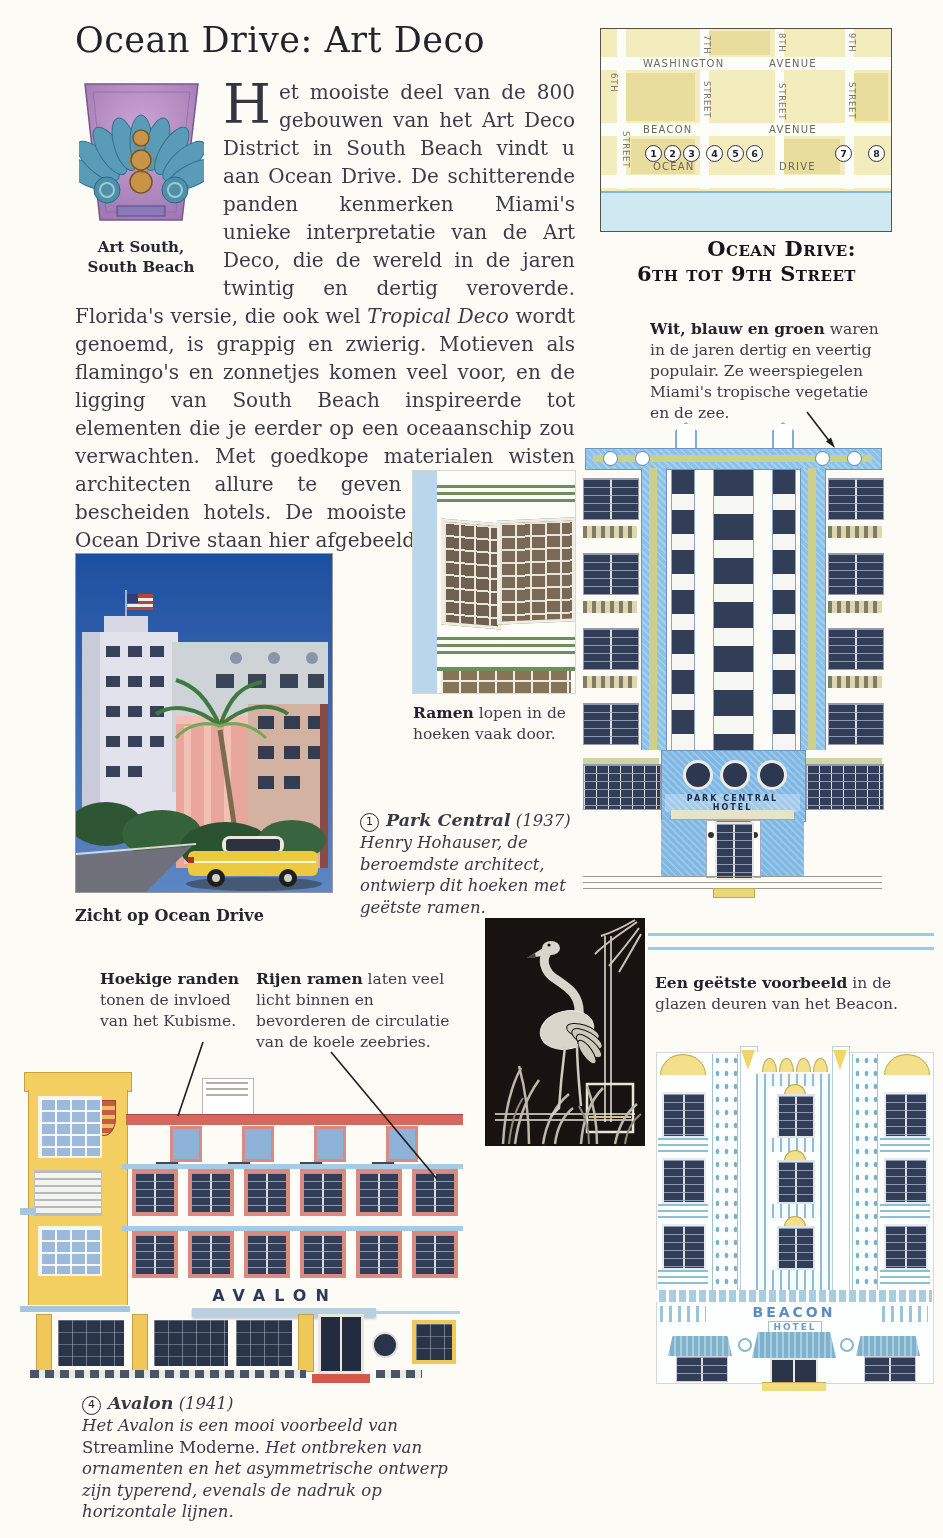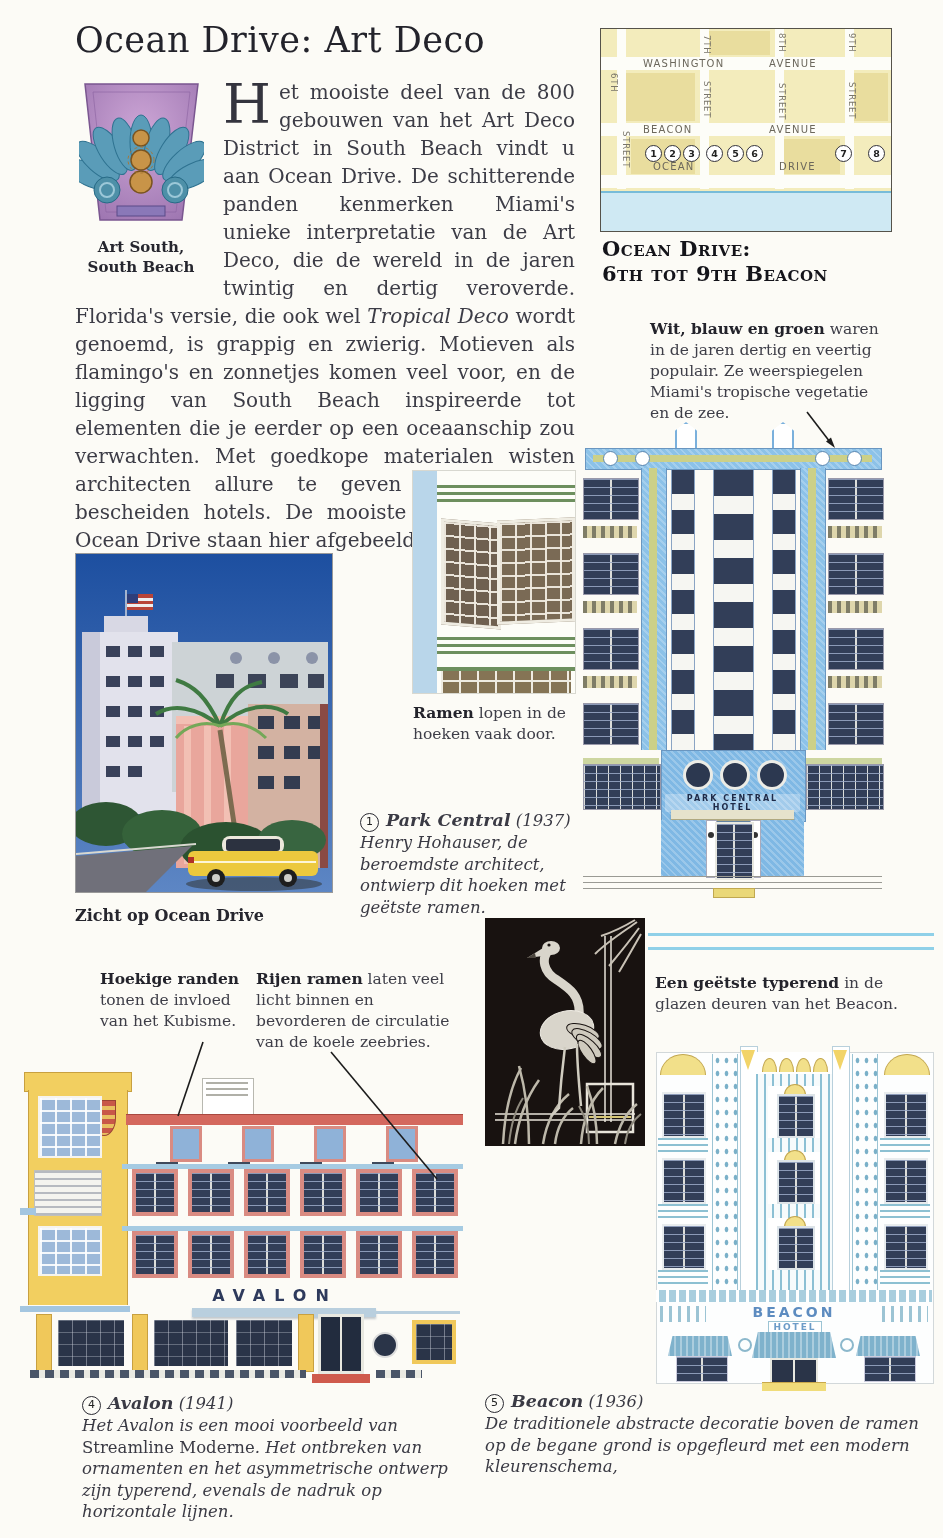--- a/index.html
+++ b/index.html
@@ -138,23 +138,23 @@
     <div class="vlab" style="left:246px;top:53px;">STREET</div>
     <div class="mk" style="left:44px;top:116px;">1</div>
     <div class="mk" style="left:63px;top:116px;">2</div>
     <div class="mk" style="left:82px;top:116px;">3</div>
     <div class="mk" style="left:105px;top:116px;">4</div>
     <div class="mk" style="left:126px;top:116px;">5</div>
     <div class="mk" style="left:145px;top:116px;">6</div>
     <div class="mk" style="left:234px;top:116px;">7</div>
     <div class="mk" style="left:267px;top:116px;">8</div>
   </div>
-  <div class="abs mhead" style="left:602px;top:236px;width:290px;">
+  <div class="abs mhead" style="left:566px;top:236px;width:290px;text-align:right;">
     <span>Ocean Drive:</span><br>
-    <span>6th tot 9th Beacon</span>
+    <span>6th tot 9th Street</span>
   </div>
 
   <div class="abs cap" style="left:650px;top:318px;width:240px;">
     <b>Wit, blauw en groen</b><span> waren in de jaren dertig en veertig populair. Ze weerspiegelen Miami's tropische vegetatie en de zee.</span>
   </div>
 
   <div class="abs" style="left:412px;top:470px;width:162px;height:222px;background:#fdfdf8;border:1px solid #d8d8d0;">
     <div class="abs" style="left:0;top:0;width:24px;height:222px;background:#b9d6ea;"></div>
     <div class="abs greenstripe" style="left:24px;top:14px;width:138px;height:17px;"></div>
     <div class="abs" style="left:28px;top:50px;width:54px;height:100px;background-color:#6f6050;border:3px solid #efece2;transform:skewY(5deg);
@@ -376,21 +376,21 @@
       <path d="M58,30 L42,40 L58,38 Z" fill="#d9d5cb"></path>
       <path d="M42,40 L50,35 L51,40 Z" fill="#4a443c"></path>
       <circle cx="64" cy="27" r="1.6" fill="#181210"></circle>
       <g stroke="#d0ccc0" stroke-width="2.5" fill="none">
         <path d="M80,129 C78,145 76,160 74,190 L66,198"></path>
         <path d="M92,126 C92,146 94,166 96,188"></path>
       </g>
     </svg>
   </div>
   <div class="abs cap" style="left:655px;top:972px;width:276px;">
-    <b>Een geëtste typerend</b><span> in de glazen deuren van het Beacon.</span>
+    <b>Een geëtste voorbeeld</b><span> in de glazen deuren van het Beacon.</span>
   </div>
 
   <div class="abs" style="left:20px;top:1058px;width:445px;height:332px;">
     <div class="abs" style="left:4px;top:14px;width:106px;height:18px;background:#f2cf60;border:1px solid #c8a040;"></div>
     <div class="abs" style="left:8px;top:32px;width:98px;height:215px;background:#f2cf60;border-left:1px solid #c8a040;border-right:1px solid #c8a040;"></div>
     <div class="abs" style="left:72px;top:42px;width:22px;height:34px;background:repeating-linear-gradient(180deg,#c85848 0 5px,#e8c060 5px 9px);border-radius:0 0 50% 50%;border:1px solid #9a4434;"></div>
     <div class="abs" style="left:18px;top:38px;width:60px;height:58px;background-color:#9db9d9;border:2px solid #f6f4ee;
          background-image:repeating-linear-gradient(180deg,rgba(255,255,255,.9) 0 2px,transparent 2px 12px),repeating-linear-gradient(90deg,rgba(255,255,255,.9) 0 2px,transparent 2px 15px);"></div>
     <div class="abs louver" style="left:14px;top:112px;width:66px;height:44px;border:1px solid #c0c0ba;"></div>
     <div class="abs" style="left:18px;top:168px;width:60px;height:46px;background-color:#9db9d9;border:2px solid #f6f4ee;
@@ -501,24 +501,20 @@
     <div class="abs awn" style="left:206px;top:298px;width:64px;height:20px;"></div>
     <div class="abs win" style="left:26px;top:318px;width:50px;height:24px;border:1px solid #ccd;"></div>
     <div class="abs win" style="left:214px;top:318px;width:50px;height:24px;border:1px solid #ccd;"></div>
     <div class="abs" style="left:120px;top:320px;width:48px;height:28px;background:#2a3448;border:2px solid #e8e8e0;box-sizing:border-box;
          background-image:linear-gradient(90deg,transparent calc(50% - 1px),#e8e8e0 calc(50% - 1px),#e8e8e0 calc(50% + 1px),transparent calc(50% + 1px));"></div>
     <div class="abs" style="left:88px;top:300px;width:10px;height:10px;border-radius:50%;border:2px solid #8cb8cc;"></div>
     <div class="abs" style="left:190px;top:300px;width:10px;height:10px;border-radius:50%;border:2px solid #8cb8cc;"></div>
     <div class="abs" style="left:112px;top:344px;width:64px;height:8px;background:#f0dc7a;border-top:1px solid #c8a84c;"></div>
   </div>
 
-  <div class="abs figcap" style="left:485px;top:1391px;width:455px;">
-    <span class="numcirc">5</span><span class="fname">Beacon</span>&nbsp;<span>(1936)</span><br>
-    <span>De traditionele abstracte decoratie boven de ramen op de begane grond is opgefleurd met een modern kleurenschema,</span>
-  </div>
 
   <svg class="abs" style="left:0;top:0;z-index:50;pointer-events:none;" width="943" height="1538">
     <line x1="807" y1="412" x2="830" y2="442" stroke="#1c1c1c" stroke-width="1.6"></line>
     <polygon points="835,448 826,441.5 831,437.5" fill="#1c1c1c"></polygon>
     <line x1="203" y1="1042" x2="178" y2="1116" stroke="#1c1c1c" stroke-width="1.6"></line>
     <line x1="331" y1="1052" x2="437" y2="1179" stroke="#1c1c1c" stroke-width="1.6"></line>
   </svg>
 
 </div>
 

